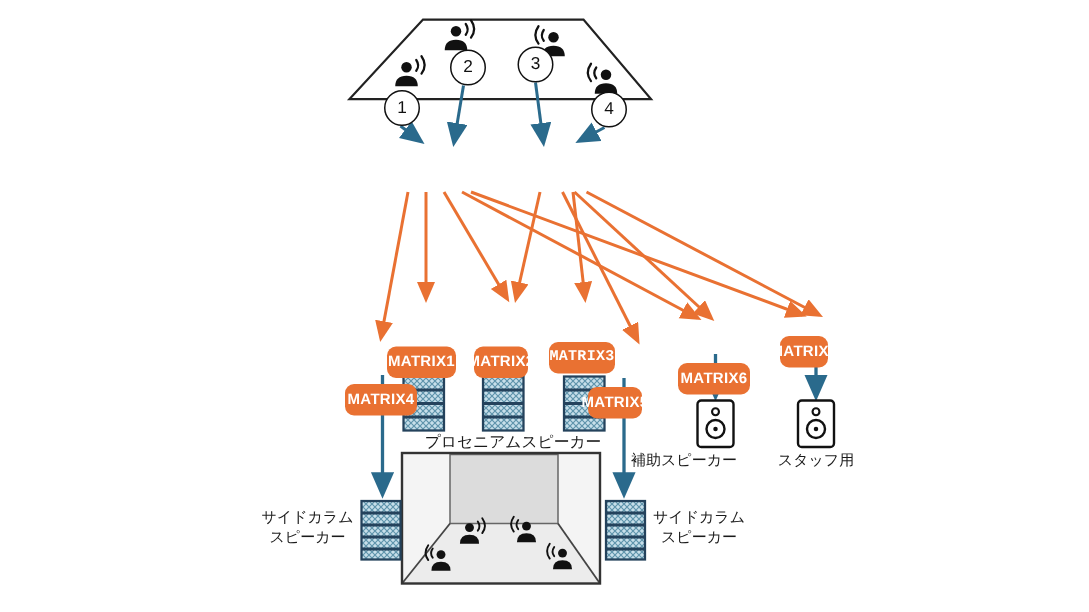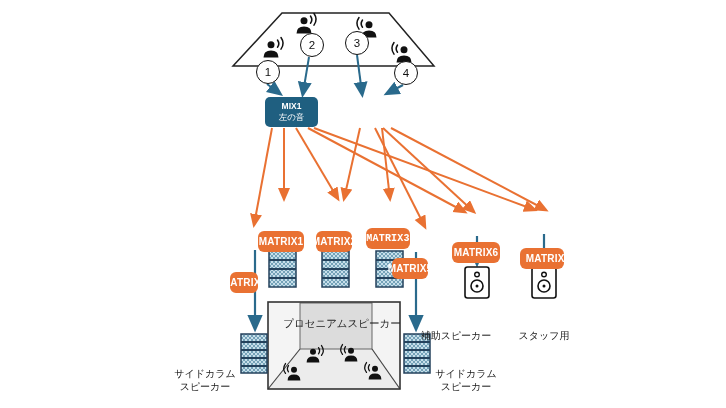--- a/index.html
+++ b/index.html
@@ -9,21 +9,21 @@
   .mixbox{position:absolute;width:53px;height:30px;background:#1F5F80;border-radius:5px;
           color:#fff;text-align:center;display:flex;flex-direction:column;justify-content:center;
           font-size:8.5px;line-height:11px;font-weight:bold;}
   .mixbox .sub{font-weight:normal;font-size:8.5px;}
   .mxbox{position:absolute;height:21px;background:#E97132;border-radius:6px;color:#fff;
          display:flex;align-items:center;justify-content:center;
          font-size:10px;font-weight:bold;letter-spacing:.2px;margin-top:28px;}
   .numcirc{position:absolute;width:22px;height:22px;border:1.6px solid #111;border-radius:50%;
            background:#fff;display:flex;align-items:center;justify-content:center;
            font-size:11.5px;color:#111;z-index:5;}
-  .lbl{position:absolute;color:#1a1a1a;font-size:10px;line-height:12.5px;text-align:center;margin-top:28px;}
+  .lbl{position:absolute;color:#1a1a1a;font-size:10px;line-height:12.5px;text-align:center;}
 </style>
 </head>
 <body>
 
 <div id="stage">
 
   <svg id="gfx" width="726" height="408" viewBox="0 0 726 408">
     <defs>
       <marker id="ah-o" markerWidth="8" markerHeight="8" refX="5.5" refY="3" orient="auto">
         <path d="M0 0 L7 3 L0 6 Z" fill="#E97132"></path>
@@ -161,44 +161,40 @@
   <div class="numcirc" style="left:300px;top:33px;">
       <span>2</span>
     </div>
   <div class="numcirc" style="left:345px;top:31px;">
       <span>3</span>
     </div>
   <div class="numcirc" style="left:394px;top:61px;">
       <span>4</span>
     </div>
 
-  <div class="mixbox" style="left:265px;top:97px;">
-    <span>MIX1</span>
-    <span class="sub">左の音</span>
-  </div>
 
   <div class="mxbox" style="left:258px;top:203px;width:46px;">
       <span>MATRIX1</span>
     </div>
   <div class="mxbox" style="left:316px;top:203px;width:36px;">
       <span>MATRIX2</span>
     </div>
   <div class="mxbox" style="left:366px;top:200px;width:44px;font-family:Liberation Mono, monospace;">
       <span>MATRIX3</span>
     </div>
-  <div class="mxbox" style="left:230px;top:244px;width:28px;">
+  <div class="mxbox" style="left:230px;top:228px;width:48px;">
       <span>MATRIX4</span>
     </div>
   <div class="mxbox" style="left:392px;top:230px;width:36px;">
       <span>MATRIX5</span>
     </div>
   <div class="mxbox" style="left:452px;top:214px;width:48px;">
       <span>MATRIX6</span>
     </div>
-  <div class="mxbox" style="left:520px;top:220px;width:32px;padding-left:12px;">
+  <div class="mxbox" style="left:520px;top:196px;width:32px;">
       <span>MATRIX7</span>
     </div>
 
   <div class="lbl" style="left:262px;top:289px;width:160px;font-size:10.5px;">プロセニアムスピーカー</div>
   <div class="lbl" style="left:172px;top:340px;width:66px;">
     <div>サイドカラム</div>
     <div>スピーカー</div>
   </div>
   <div class="lbl" style="left:433px;top:340px;width:66px;">
     <div>サイドカラム</div>

